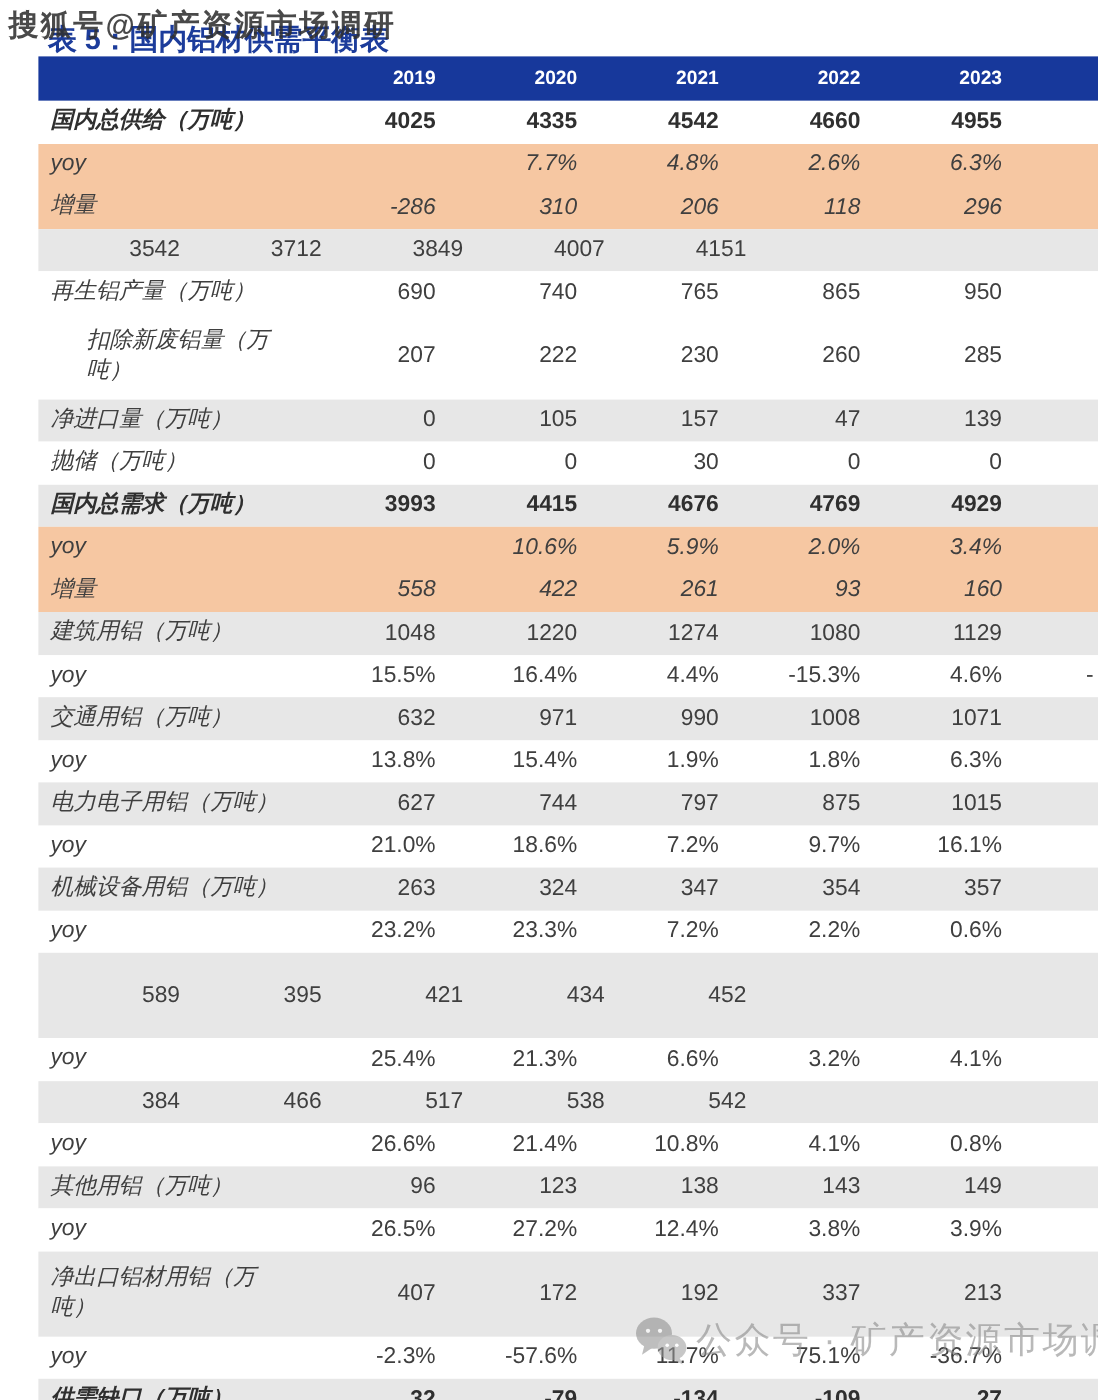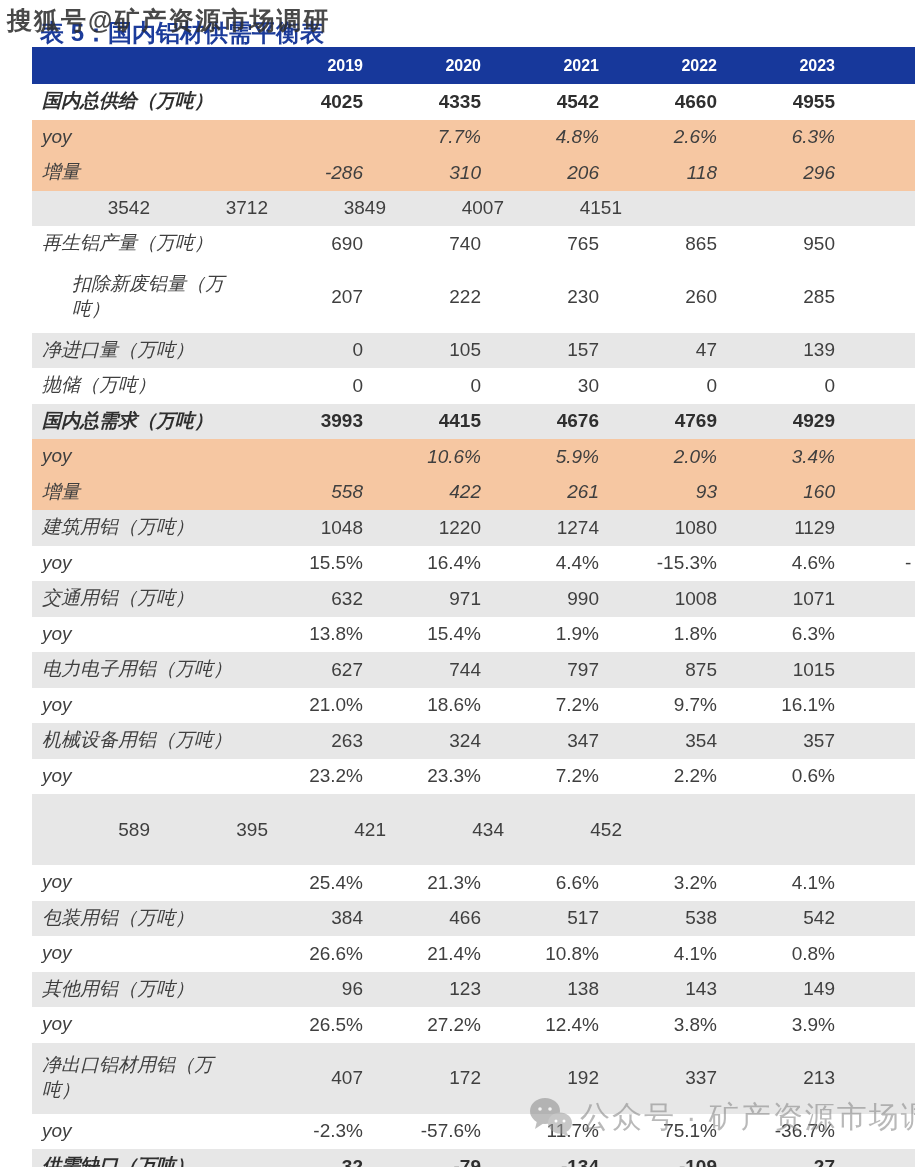--- a/index.html
+++ b/index.html
@@ -231,21 +231,20 @@
     </div>
     <div class="row bg-white italic-label">
       <div class="c-label">yoy</div>
       <div class="c-val">25.4%</div>
       <div class="c-val">21.3%</div>
       <div class="c-val">6.6%</div>
       <div class="c-val">3.2%</div>
       <div class="c-val">4.1%</div>
     </div>
     <div class="row bg-gray">
-      <div class="c-label">包装用铝（万吨）</div>
       <div class="c-val">384</div>
       <div class="c-val">466</div>
       <div class="c-val">517</div>
       <div class="c-val">538</div>
       <div class="c-val">542</div>
     </div>
     <div class="row bg-white italic-label">
       <div class="c-label">yoy</div>
       <div class="c-val">26.6%</div>
       <div class="c-val">21.4%</div>

